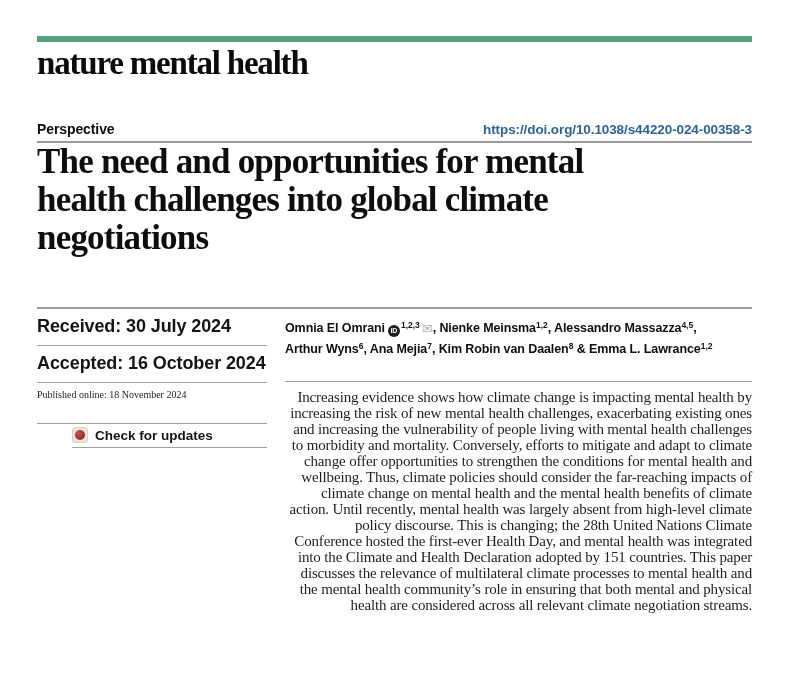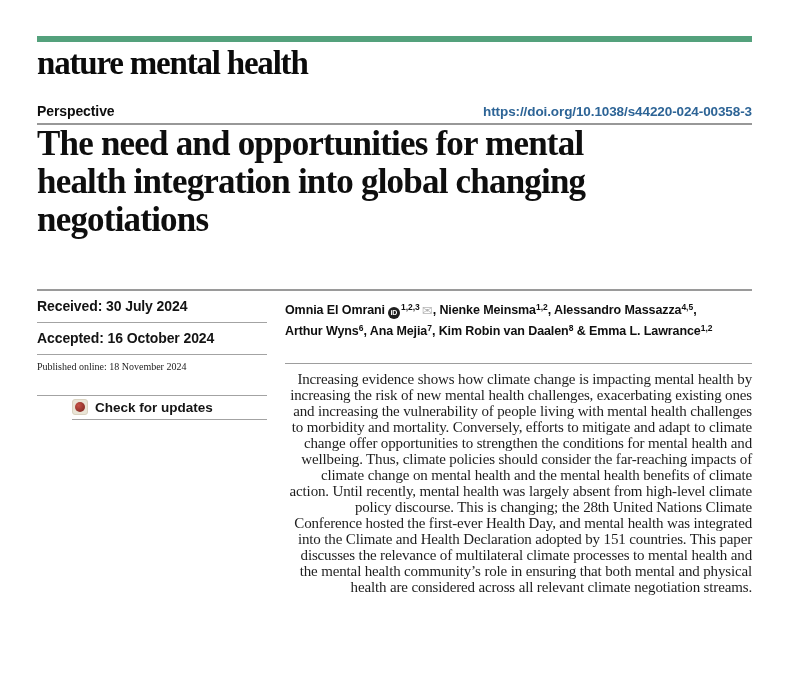--- a/index.html
+++ b/index.html
@@ -12,40 +12,40 @@
 
   
   .accent-bar{height:6px;background:#54a17c;}
   .journal-logo{
     font-family:"Liberation Serif",serif;font-weight:700;
     font-size:33px;letter-spacing:-1.2px;color:#0b0b0b;
     margin-top:5px;line-height:32px;
   }
 
   
-  .meta-row{display:flex;justify-content:space-between;align-items:flex-end;margin-top:24px;}
+  .meta-row{display:flex;justify-content:space-between;align-items:flex-end;margin-top:42px;}
   .article-type{font-weight:700;font-size:14px;color:#0d0d0d;letter-spacing:-0.1px;}
   .doi-link{font-size:13.5px;font-weight:700;color:#2d6496;text-decoration:none;letter-spacing:-0.1px;}
   .rule-main{border-bottom:2px solid #989898;margin-top:4px;}
 
   
   .article-title{
     font-family:"Liberation Serif",serif;font-weight:700;
     font-size:35px;line-height:38px;letter-spacing:-0.8px;color:#0e0e0e;
   }
 
   
   .columns{display:flex;gap:18px;margin-top:50px;border-top:2px solid #9a9a9a;}
   .left-col{width:230px;flex:0 0 230px;}
   .right-col{flex:1;min-width:0;}
 
   .info-row{
     border-bottom:1.5px solid #a3a3a3;
     padding:7px 0 8px 0;
-    font-weight:700;font-size:14px;color:#141414;letter-spacing:-0.1px;
+    font-weight:700;font-size:18px;color:#141414;letter-spacing:-0.1px;
   }
   .info-row.serif{
     font-family:"Liberation Serif",serif;font-weight:400;font-size:10px;color:#1c1c1c;
     padding:6px 0 23px 0;letter-spacing:0;
   }
   .check-row{
     border-bottom:1.5px solid #a3a3a3;
     padding:3px 0 4px 0;display:flex;align-items:center;gap:7px;
     font-weight:700;font-size:13.5px;color:#141414;cursor:pointer;text-decoration:none;margin-left:35px;
   }
@@ -89,21 +89,21 @@
   <div class="journal-logo">nature mental health</div>
 
   <div class="meta-row">
     <span class="article-type">Perspective</span>
     <a class="doi-link" href="#">https://doi.org/10.1038/s44220-024-00358-3</a>
   </div>
   <div class="rule-main"></div>
 
   <div class="article-title">
     <div>The need and opportunities for mental</div>
-    <div>health integration into global changing</div>
+    <div>health challenges into global climate</div>
     <div>negotiations</div>
   </div>
 
   <div class="columns">
 
     <div class="left-col">
       <div class="info-row">Received: 30 July 2024</div>
       <div class="info-row">Accepted: 16 October 2024</div>
       <div class="info-row serif">Published online: 18 November 2024</div>
       <a class="check-row" href="#">

